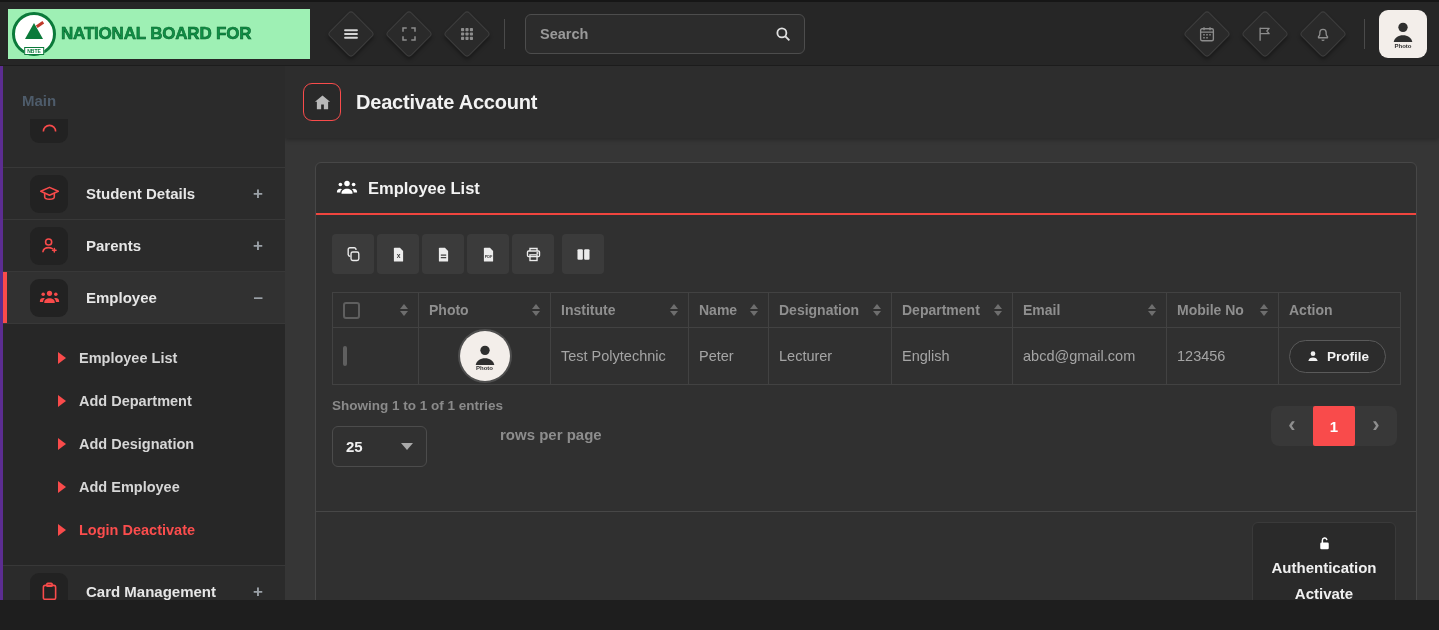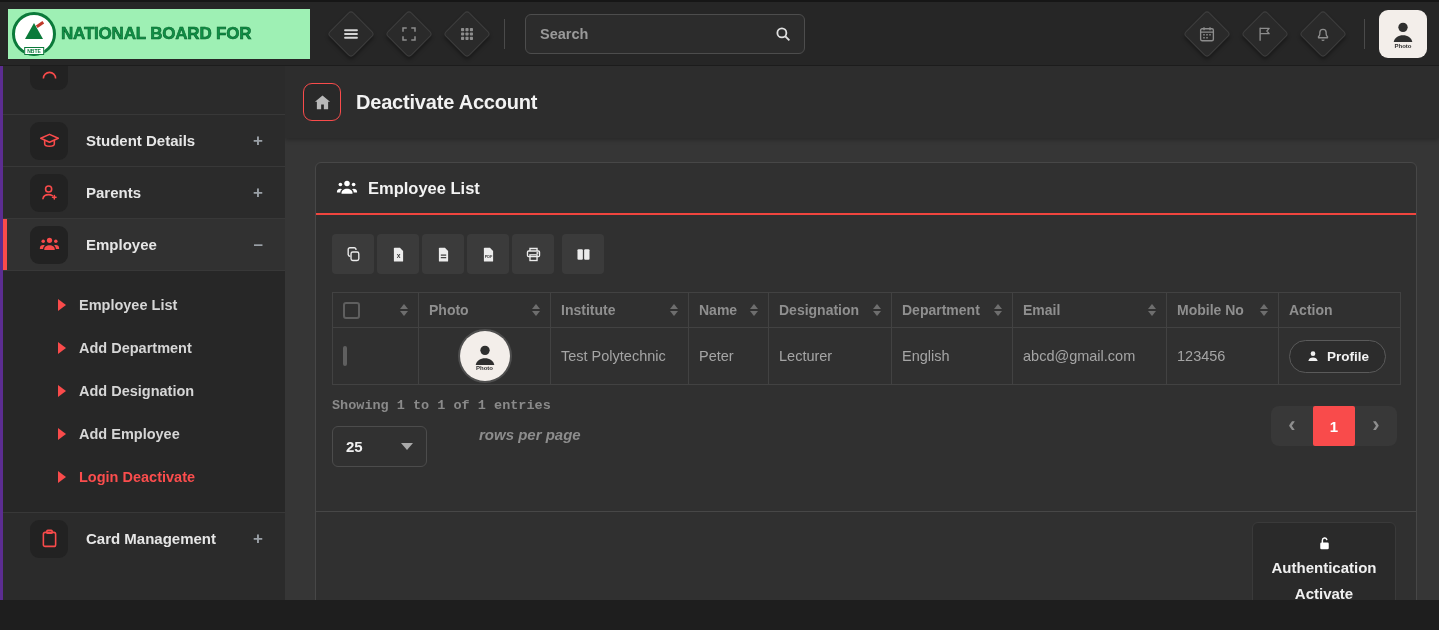--- a/index.html
+++ b/index.html
@@ -106,28 +106,28 @@
   .avatar { width:50px; height:50px; background:#f3eeea; border-radius:50%; margin:0 auto;
             display:flex; flex-direction:column; align-items:center; justify-content:center;
             box-shadow:0 0 0 2px rgba(255,255,255,.15); }
   .avatar svg { width:28px; height:28px; color:#2f2f2f; }
   .avatar .ph-label { font-size:6px; font-weight:bold; color:#2f2f2f; margin-top:-4px; }
   .profile-btn { display:inline-flex; align-items:center; gap:7px; padding:8px 16px; background:#2c2c2c;
                  border:1px solid #5a5a5a; border-radius:18px; color:#f2f2f2; font-size:13.5px;
                  font-weight:bold; font-family:inherit; cursor:pointer; }
   .profile-btn svg { width:14px; height:14px; }
 
-  .summary { margin:13px 0 0 16px; color:#8a8a8a; font-size:13.5px; font-weight:bold;font-family:Liberation Mono, monospace; }
+  .summary { margin:13px 0 0 16px; color:#8a8a8a; font-size:13.5px; font-weight:bold; }
   .rows-row { display:flex; align-items:flex-start; margin:13px 16px 0 16px;gap:48px; }
   .rows-select { width:95px; height:41px; border:1px solid #4c4c4c; border-radius:6px; background:#313131;
                  display:flex; align-items:center; justify-content:space-between; padding:0 13px; cursor:pointer; }
   .rows-select .val { color:#f0f0f0; font-size:15px; font-weight:bold; }
   .caret { width:0; height:0; border-left:6px solid transparent; border-right:6px solid transparent;
            border-top:7px solid #a9a9a9; }
-  .rows-label { margin-left:4px; color:#8d8d8d; font-size:15px; font-weight:bold;font-style:italic; }
+  .rows-label { margin-left:25px; color:#8d8d8d; font-size:15px; font-weight:bold; }
 
   .pagination { position:absolute; right:19px; top:243px; display:flex; background:#383838;
                 border-radius:8px; overflow:hidden; height:40px; }
   .pg-btn { width:42px; height:40px; display:flex; align-items:center; justify-content:center;
             color:#8f8f8f; font-size:22px; font-weight:bold; background:transparent; border:none;
             cursor:pointer; font-family:inherit; line-height:1; padding-bottom:3px; }
   .pg-btn.active { background:#f94b4b; color:#fff; font-size:15px; padding-bottom:0; border-radius:2px; }
 
   .card-divider { position:absolute; left:0; right:0; top:348px; border-top:1px solid #474747; }
   .auth-btn { position:absolute; right:20px; top:359px; width:144px; background:#2a2a2a; border:1px solid #3a3a3a;
@@ -233,20 +233,21 @@
       <svg viewBox="0 0 24 24" fill="currentColor">
           <circle cx="12" cy="8" r="4"></circle>
           <path d="M4 20.5c.8-3.8 4-5.8 8-5.8s7.2 2 8 5.8H4z"></path>
         </svg>
       <span class="ph-label">Photo</span>
     </div>
   </div>
 
   <div class="sidebar">
     <div class="side-scroll"></div>
+    <div class="side-label">Main</div>
 
     <div class="partial-item">
       <div class="mi-icon">
         <svg viewBox="0 0 24 24" fill="none" stroke="currentColor" stroke-width="1.8">
             <path d="M5 20a7 7 0 0 1 14 0"></path>
           </svg>
       </div>
     </div>
 
     <div class="menu-item">

